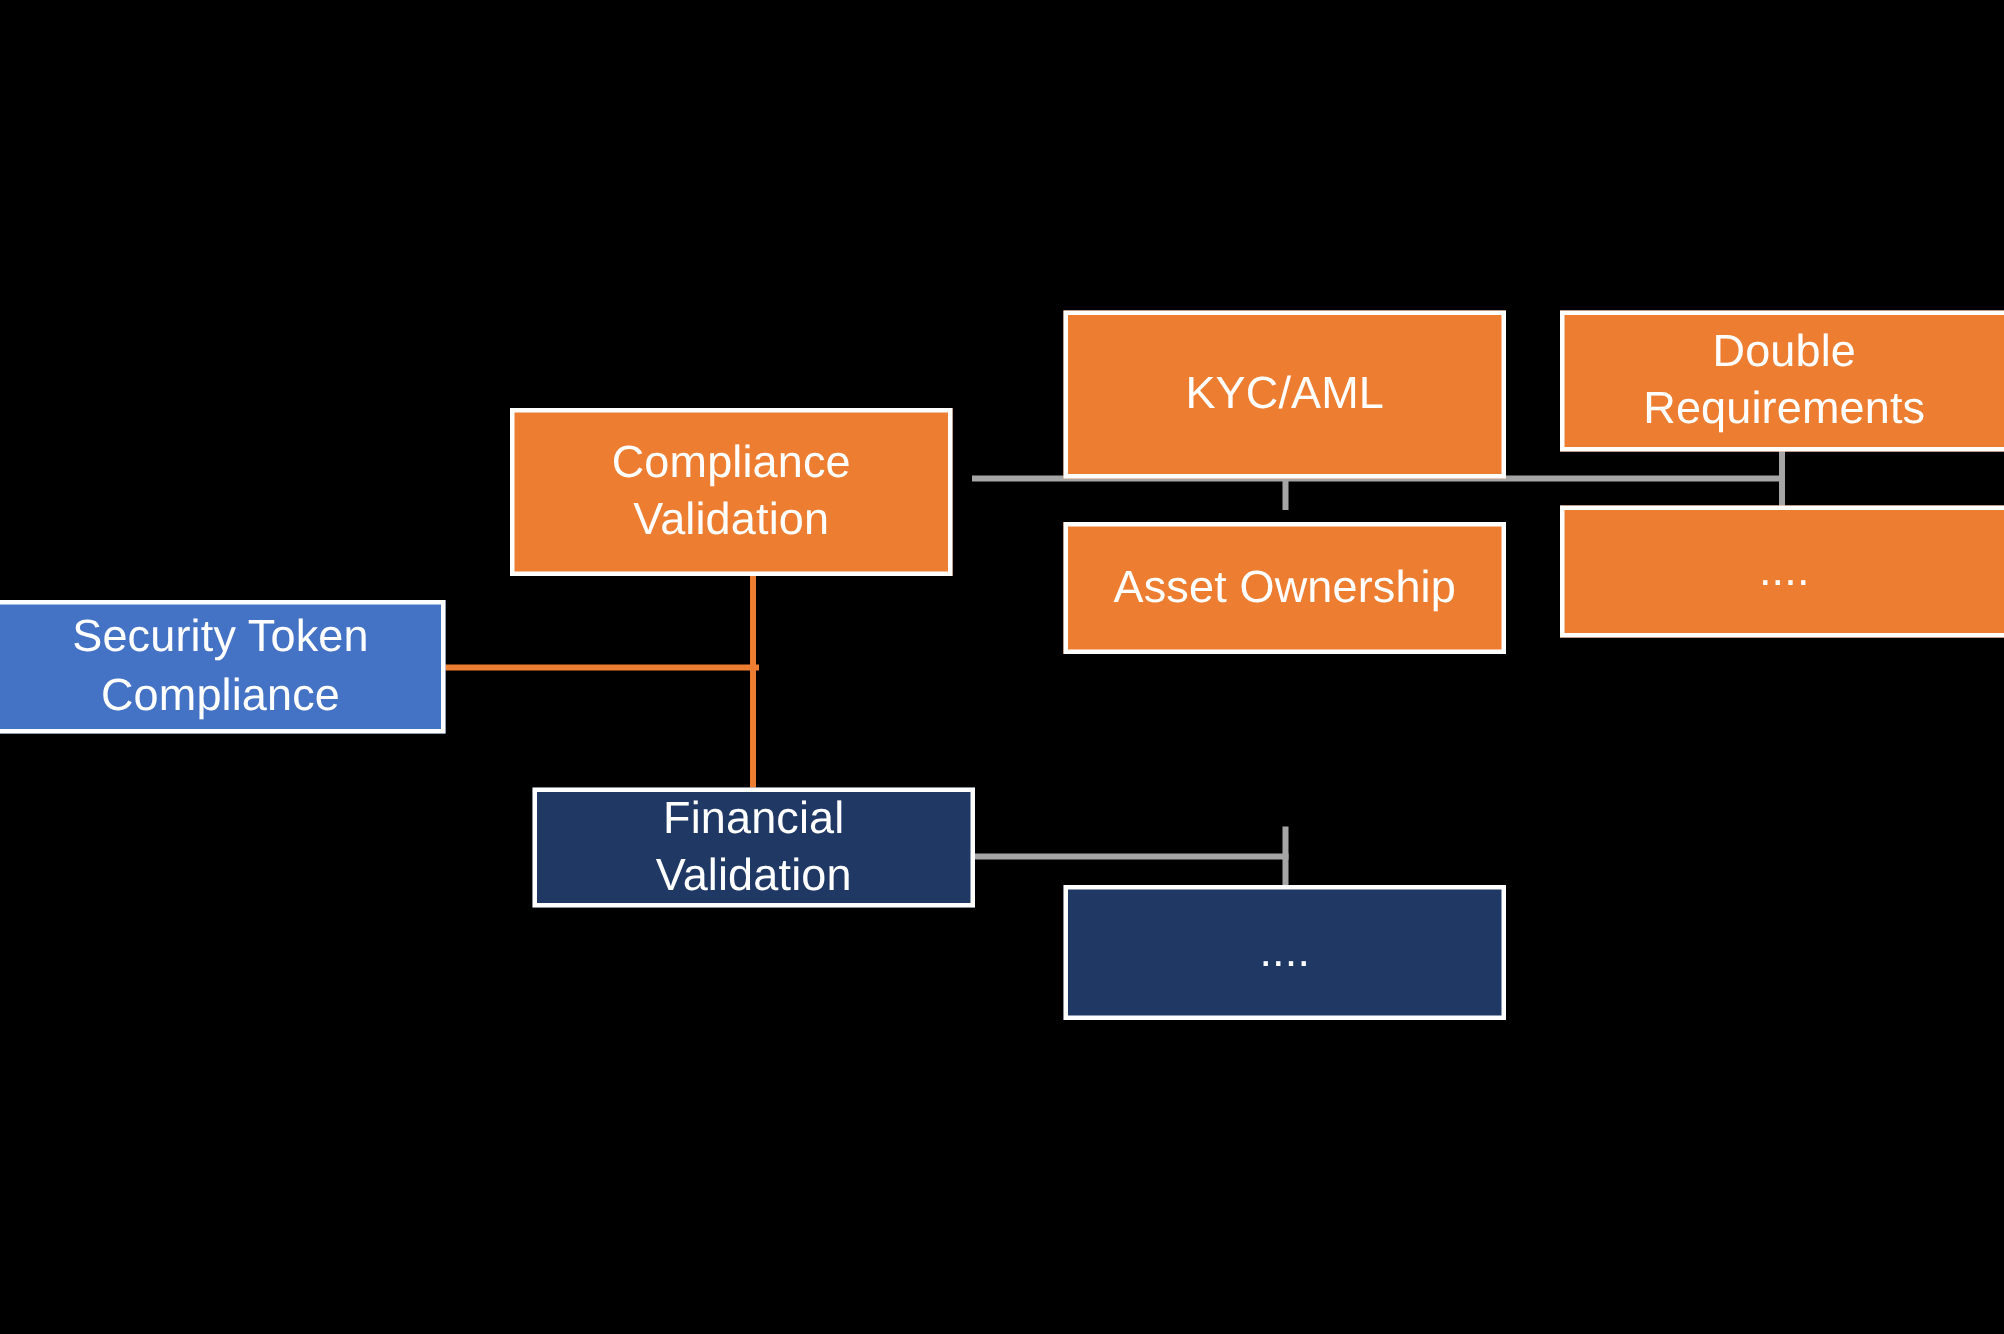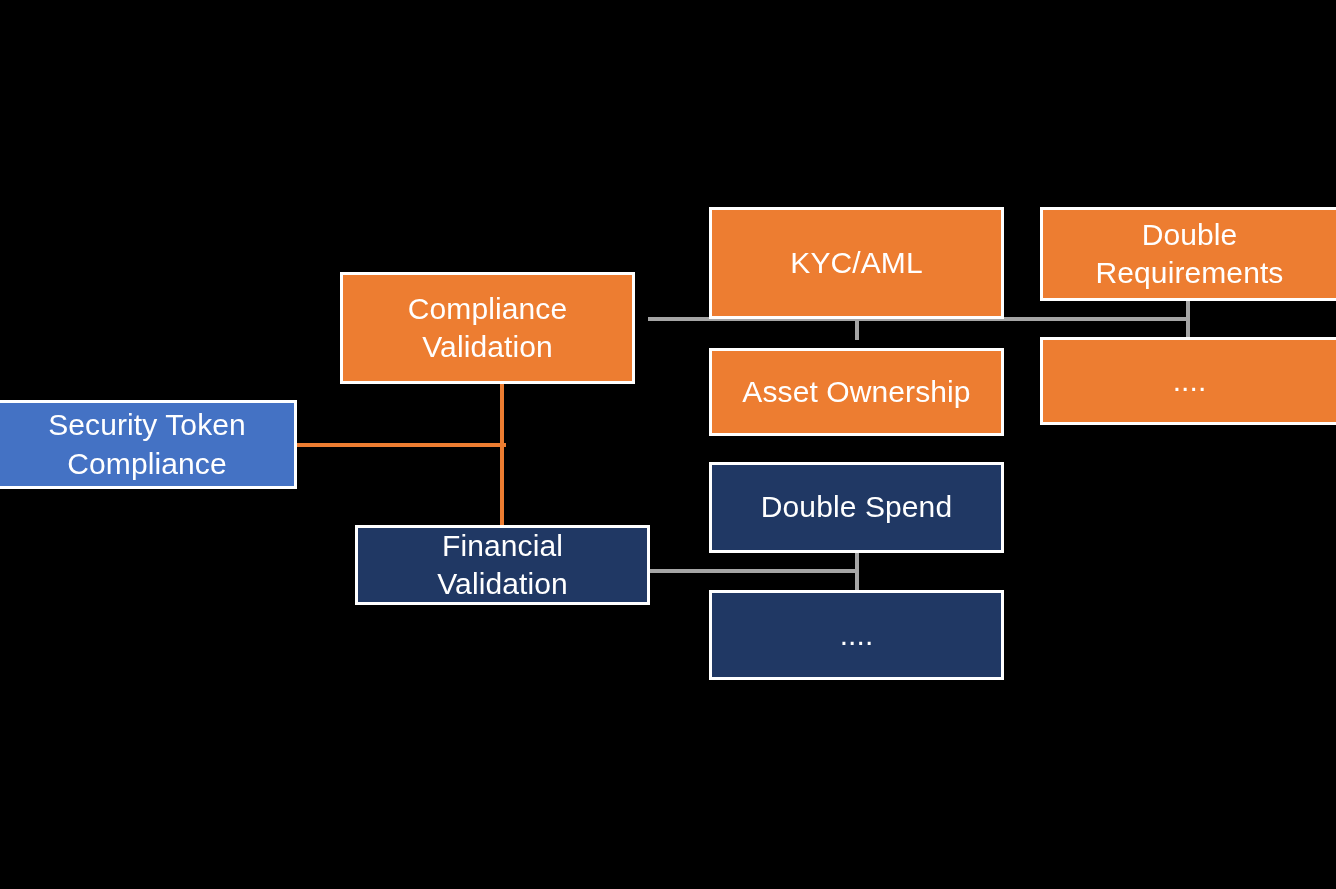--- a/index.html
+++ b/index.html
@@ -99,21 +99,18 @@
 
   <div class="node fill-orange" style="left:1040px; top:207px; width:299px; height:94px;">
     <span class="node-label">Double
 Requirements</span>
   </div>
 
   <div class="node fill-orange" style="left:1040px; top:337px; width:299px; height:88px;">
     <span class="node-label">....</span>
   </div>
 
-  <div class="node fill-navy" style="left:709px; top:462px; width:295px; height:91px;">
-    <span class="node-label">Double Spend</span>
-  </div>
 
   <div class="node fill-navy" style="left:709px; top:590px; width:295px; height:90px;">
     <span class="node-label">....</span>
   </div>
 
 </div>
 
 </body></html>

